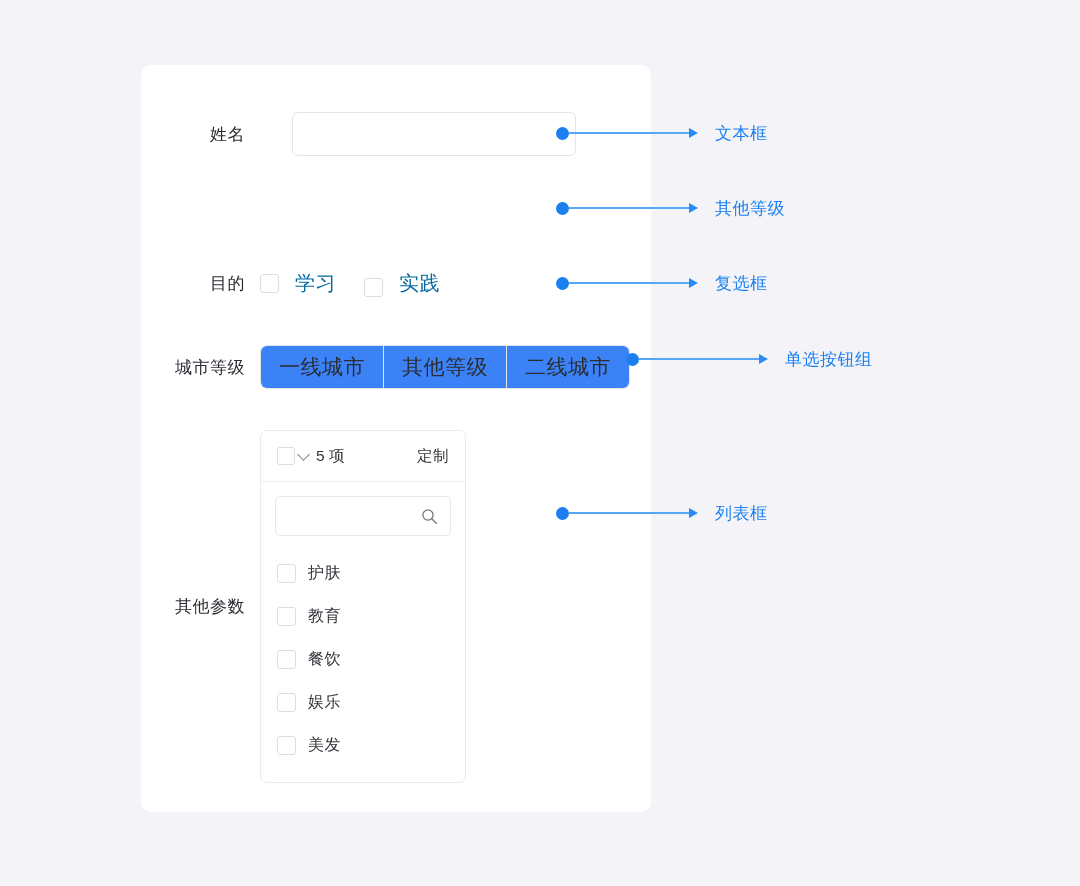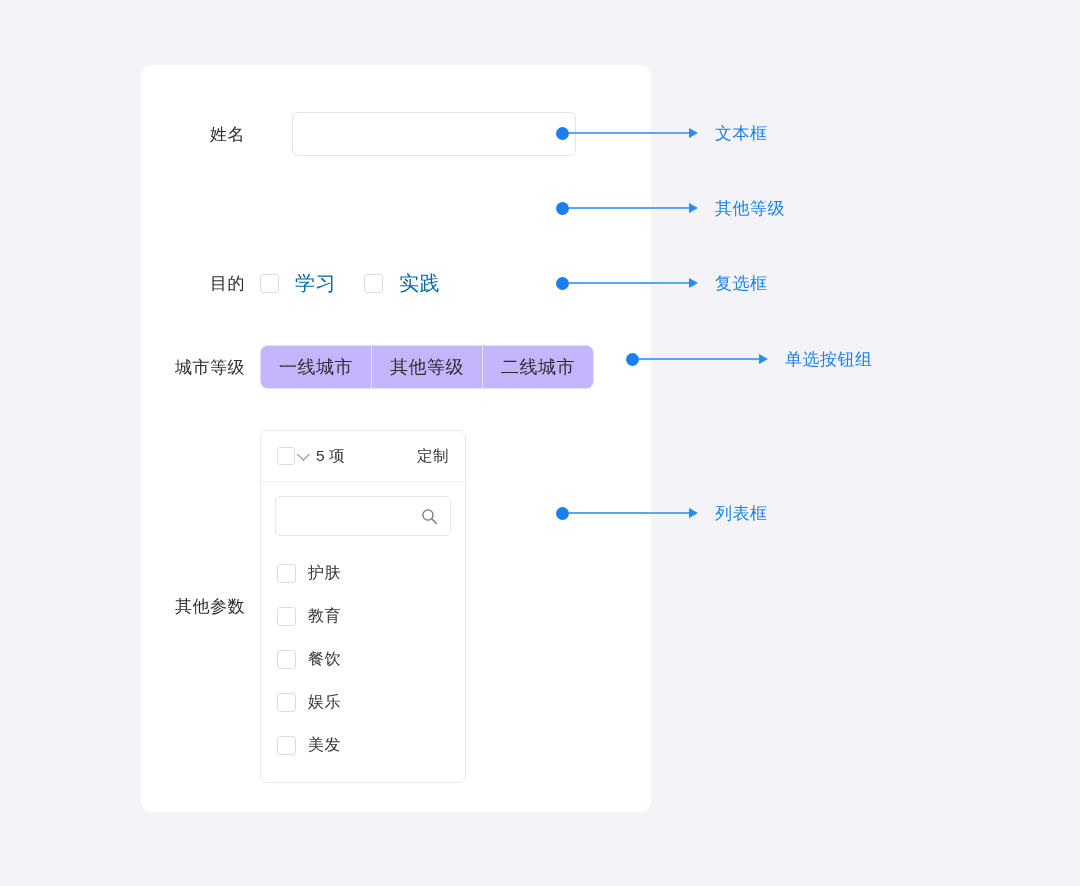--- a/index.html
+++ b/index.html
@@ -98,21 +98,21 @@
   .cb-group {
     display: flex;
     align-items: center;
     margin-left: 15px;
   }
   .cb-item {
     display: flex;
     align-items: center;
     margin-right: 28px;
   }
-  .cb-item:last-child { margin-right: 0; }
+  .cb-item:last-child { margin-right: 0; align-items: flex-end; }
   .checkbox {
     width: 19px;
     height: 19px;
     box-sizing: border-box;
     border: 1.4px solid #dcdde1;
     border-radius: 3px;
     background: #fff;
     flex: 0 0 auto;
   }
   .cb-text {
@@ -128,25 +128,25 @@
     margin-left: 15px;
     border: 1px solid #e3e4e8;
     border-radius: 7px;
     overflow: hidden;
     background: #fff;
   }
   .radio-btn {
     padding: 0 18px;
     height: 42px;
     line-height: 42px;
-    font-size: 18px;
+    font-size: 21px;
     color: #2b2d33;
     letter-spacing: 0.5px;
     border-right: 1px solid #e3e4e8;
-    background: #c4b5fd;
+    background: #3b82f6;
     white-space: nowrap;
   }
   .radio-btn:last-child { border-right: none; }
 
   
   .listbox {
     margin-left: 15px;
     width: 206px;
     box-sizing: border-box;
     border: 1px solid #e9eaee;

